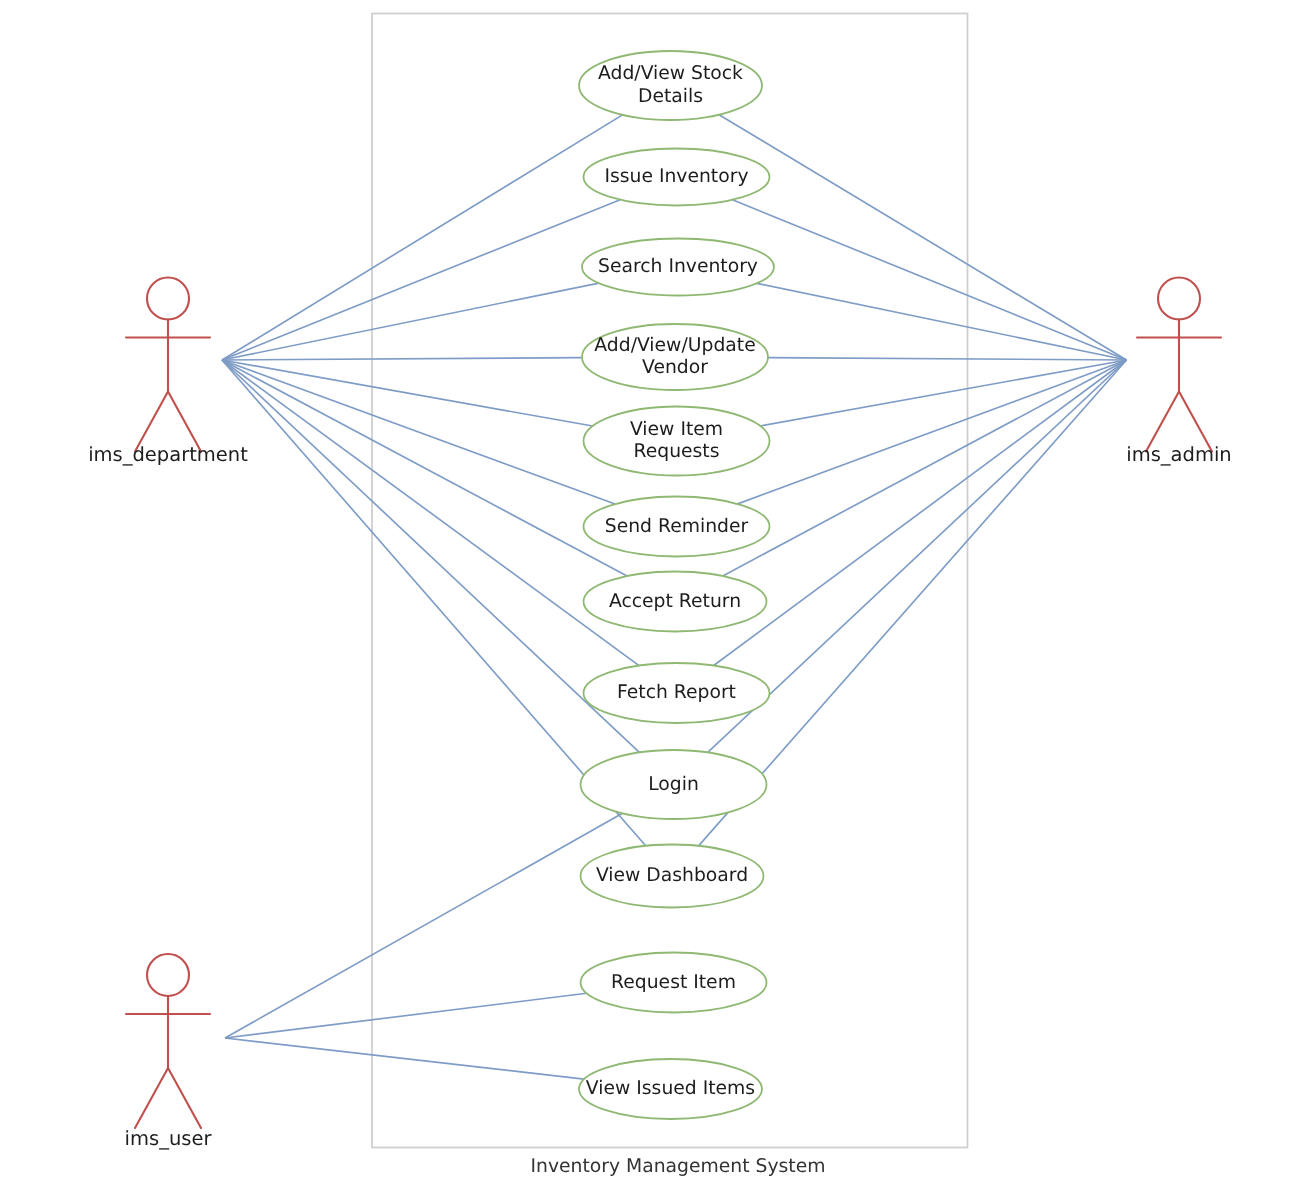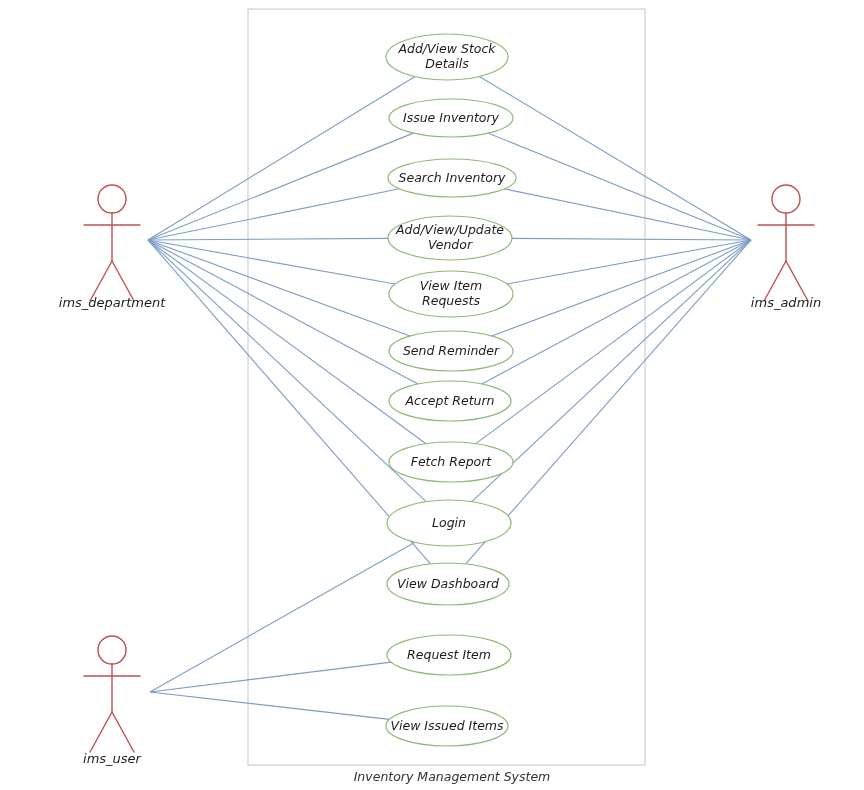--- a/index.html
+++ b/index.html
@@ -12,21 +12,20 @@
     height: 790px;
     font-family: "DejaVu Sans", "Liberation Sans", sans-serif;
     overflow: hidden;
     position: relative;
   }
   #diagram-root {
     position: absolute;
     left: 0; top: 0;
     width: 864px;
     height: 790px;
-    font-style: italic;
   }
   svg { display: block; }
   .boundary-rect {
     fill: #ffffff;
     stroke: #cfcfcf;
     stroke-width: 1.2;
   }
   .assoc-line {
     stroke: #7e9cc6;
     stroke-width: 1.1;

